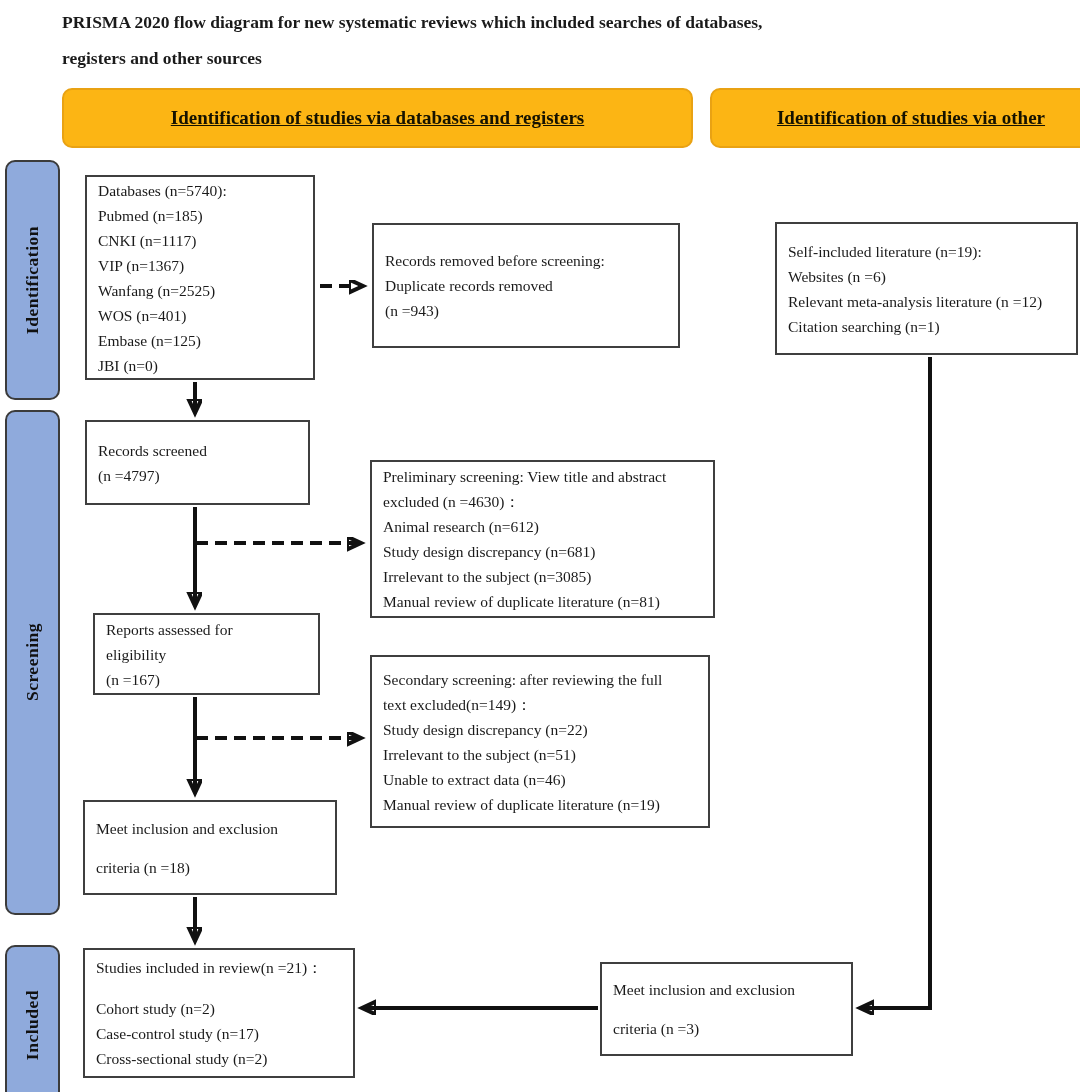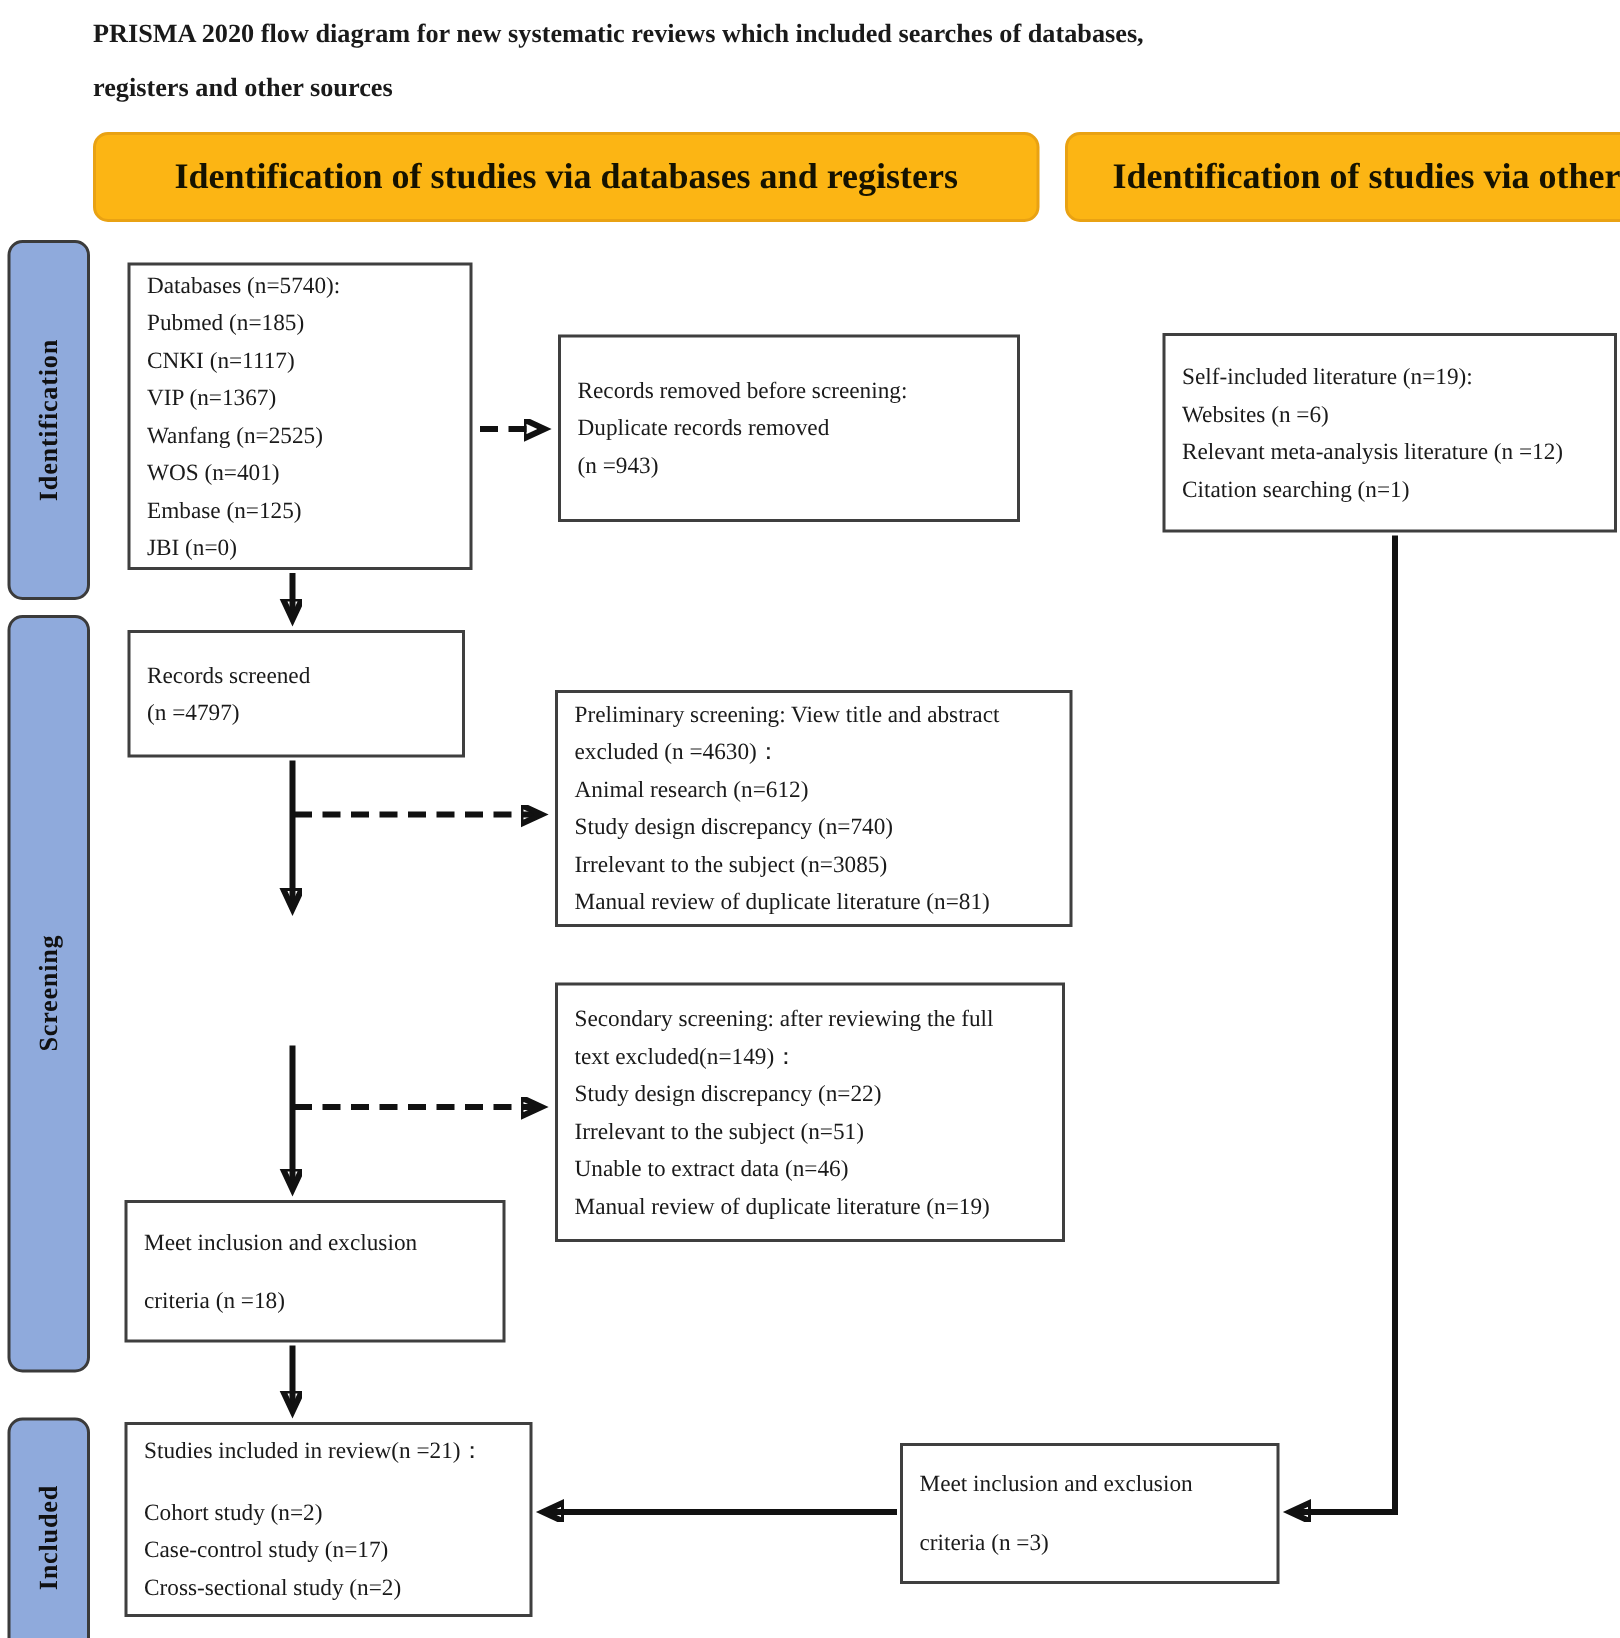--- a/index.html
+++ b/index.html
@@ -16,22 +16,22 @@
     position:absolute;left:62px;top:4px;width:980px;
     font-size:17.5px;font-weight:bold;line-height:36px;
   }
   
   .banner{
     position:absolute;top:88px;height:60px;
     background:var(--banner);
     border:2px solid var(--banner-border);
     border-radius:10px;
     display:flex;align-items:center;justify-content:center;
-    font-size:24px;font-weight:bold;color:#151200;
-    box-sizing:border-box;z-index:2;
+    font-size:19px;font-weight:bold;color:#151200;
+    box-sizing:border-box;z-index:2;text-decoration:underline;
   }
   #banner-db{left:62px;width:631px;}
   #banner-other{left:710px;width:402px;}
   
   .stage{
     position:absolute;left:5px;width:55px;
     background:var(--stage);
     border:2px solid #3b3b3b;border-radius:10px;
     display:flex;align-items:center;justify-content:center;
     box-sizing:border-box;z-index:2;
@@ -142,25 +142,30 @@
 
   <div class="box" id="box-screened">
       <div class="ln">Records screened</div>
       <div class="ln">(n =4797)</div>
     </div>
 
   <div class="box" id="box-prelim">
       <div class="ln">Preliminary screening: View title and abstract</div>
       <div class="ln">excluded (n =4630)：</div>
       <div class="ln">Animal research (n=612)</div>
-      <div class="ln">Study design discrepancy (n=740)</div>
+      <div class="ln">Study design discrepancy (n=681)</div>
       <div class="ln">Irrelevant to the subject (n=3085)</div>
       <div class="ln">Manual review of duplicate literature (n=81)</div>
     </div>
 
+  <div class="box" id="box-reports">
+      <div class="ln">Reports assessed for</div>
+      <div class="ln">eligibility</div>
+      <div class="ln">(n =167)</div>
+    </div>
 
   <div class="box" id="box-secondary">
       <div class="ln">Secondary screening: after reviewing the full</div>
       <div class="ln">text excluded(n=149)：</div>
       <div class="ln">Study design discrepancy (n=22)</div>
       <div class="ln">Irrelevant to the subject (n=51)</div>
       <div class="ln">Unable to extract data (n=46)</div>
       <div class="ln">Manual review of duplicate literature (n=19)</div>
     </div>
 

